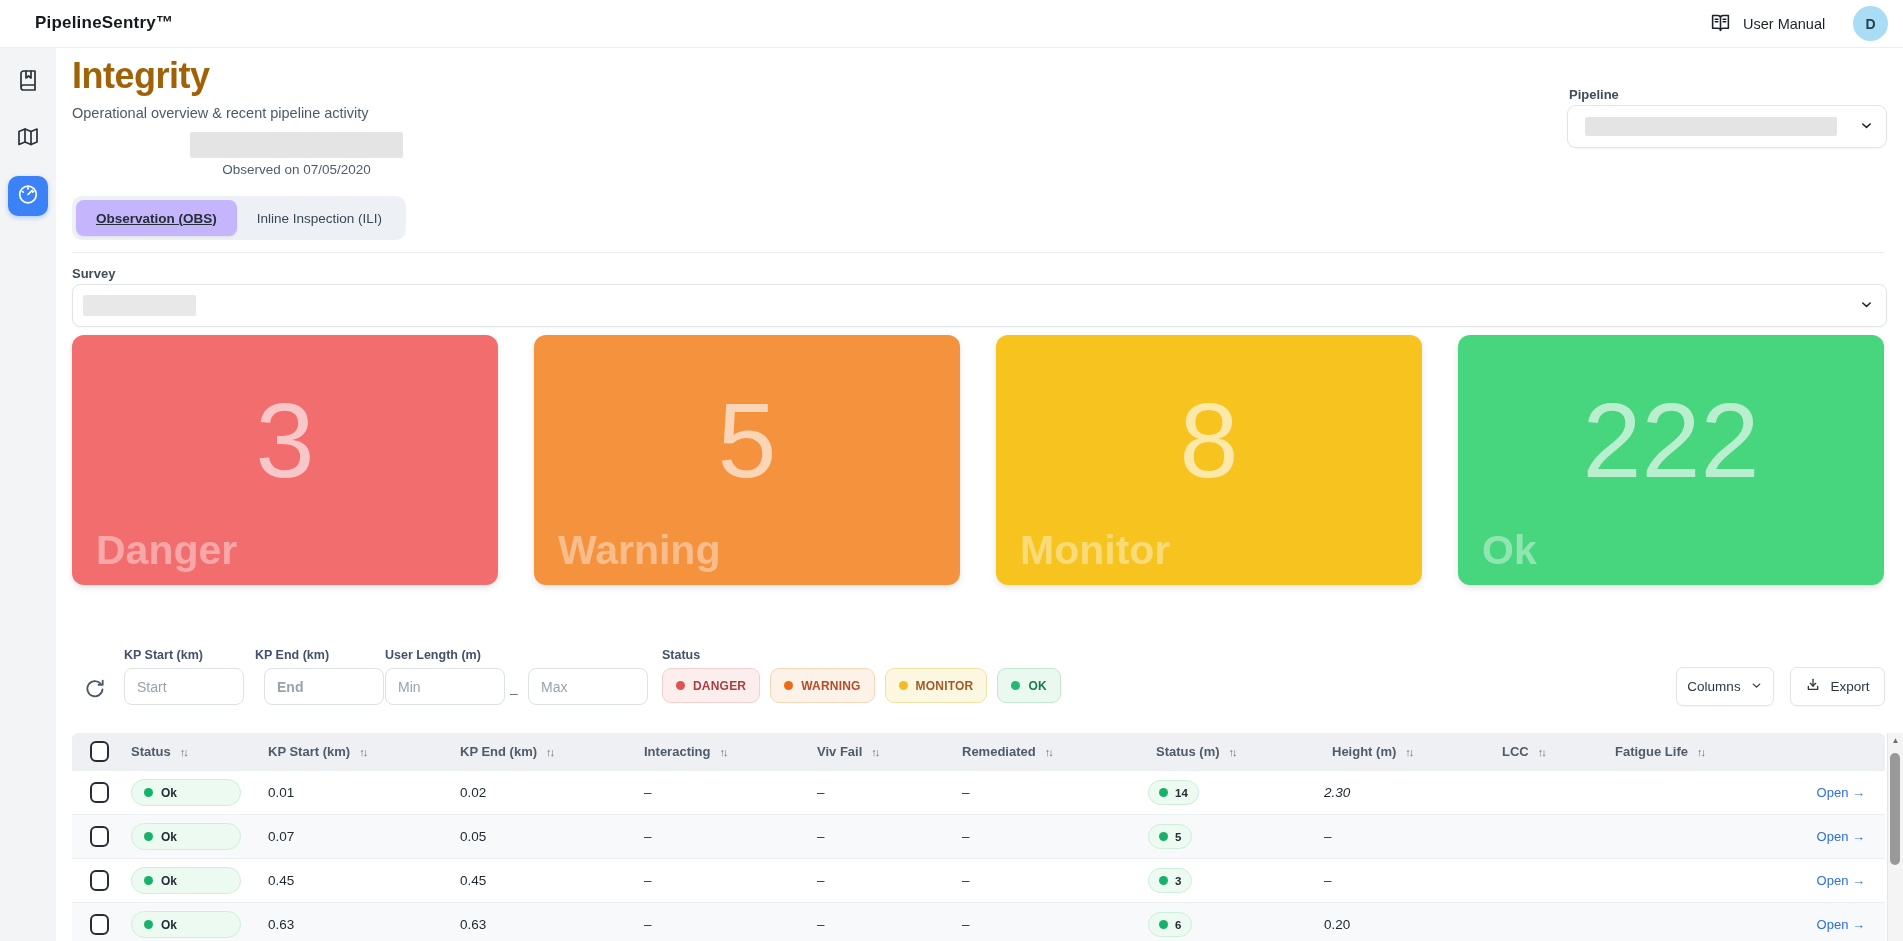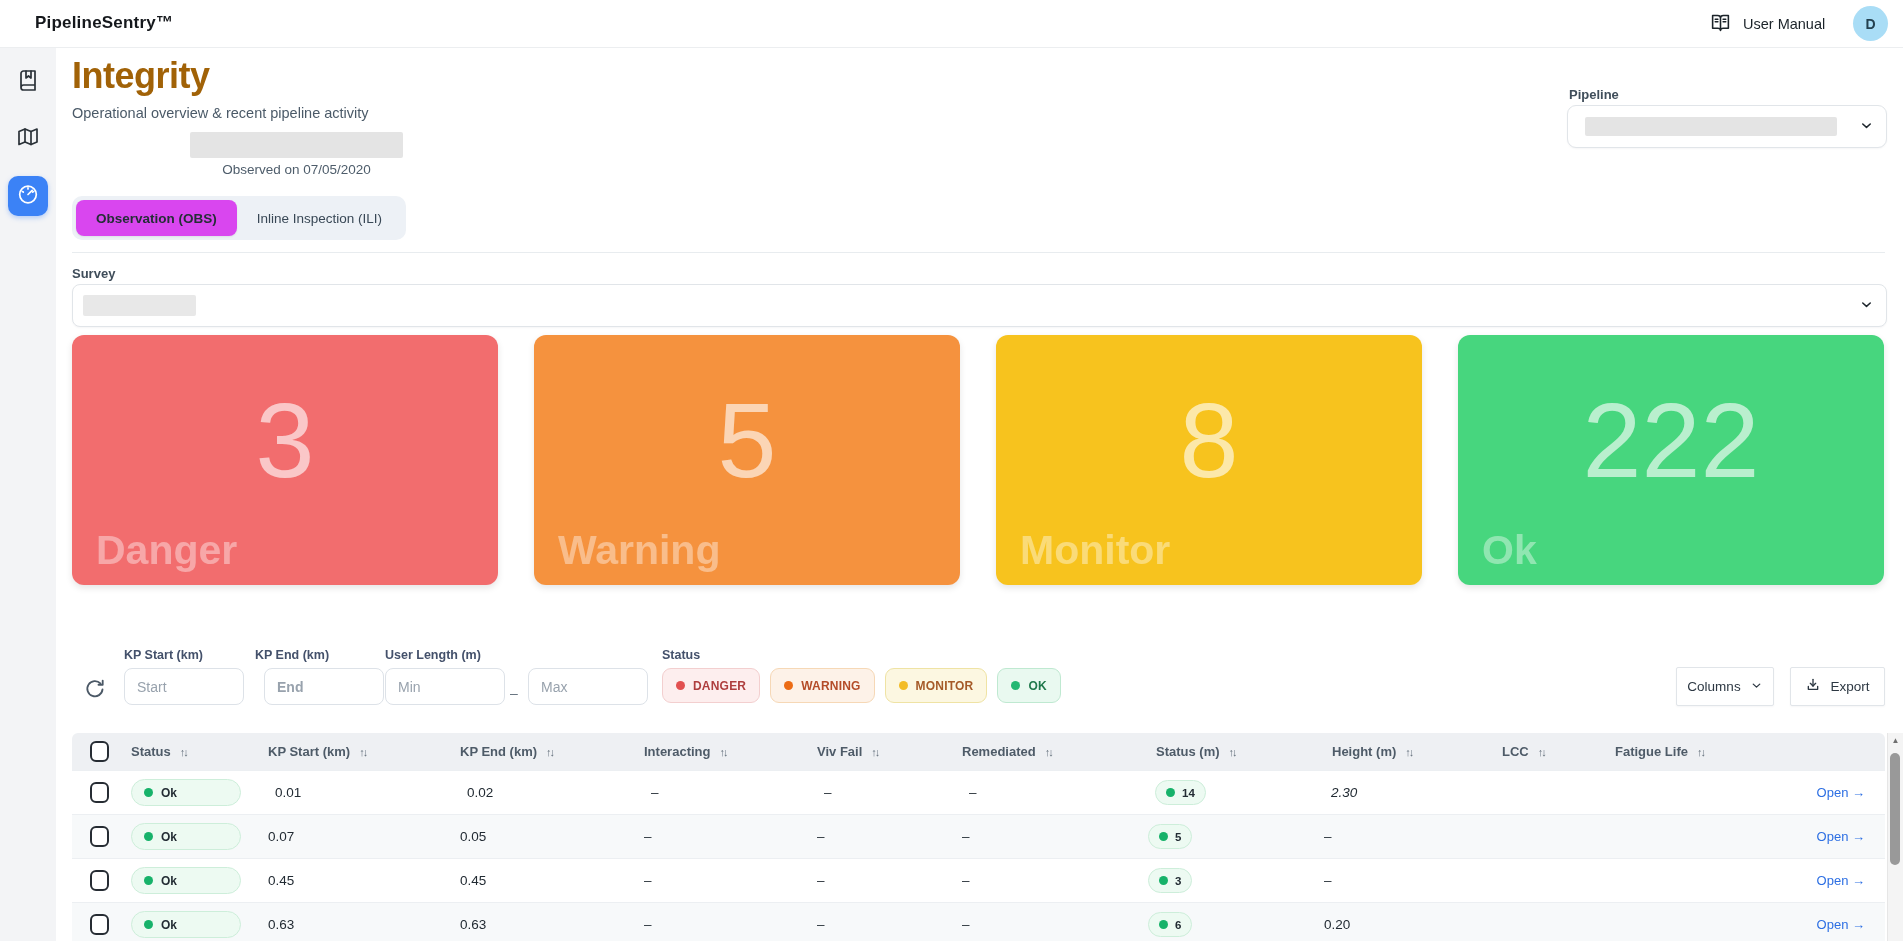--- a/index.html
+++ b/index.html
@@ -39,21 +39,21 @@
   .survey-label{position:absolute;left:72px;top:266px;font-size:13px;font-weight:600;color:#3f4d5a;}
   .survey-select{left:72px;top:284px;width:1813px;height:41px;border-radius:8px;}
   .survey-select .redact{position:absolute;left:10px;top:10px;width:113px;height:21px;background:#e8e8e8;}
   .select-chev{position:absolute;right:12px;top:12px;color:#1e262d;}
 
   
   .tabs{position:absolute;left:72px;top:196px;height:44px;background:#edf1f6;border-radius:10px;
         display:inline-flex;align-items:center;padding:0 4px;box-sizing:border-box;}
   .tab{height:36px;display:flex;align-items:center;padding:0 20px;font-size:13.5px;color:#394856;
        border-radius:8px;cursor:pointer;white-space:nowrap;}
-  .tab.active{background:#d946ef;font-weight:700;color:#252e37;box-shadow:0 1px 2px rgba(16,24,40,.08);}
+  .tab.active{background:#c4b5fd;font-weight:700;color:#252e37;box-shadow:0 1px 2px rgba(16,24,40,.08);text-decoration:underline;}
 
   .divider{position:absolute;left:72px;top:252px;width:1813px;height:1px;background:#e8ecef;}
 
   
   .cards{position:absolute;left:72px;top:335px;width:1813px;display:flex;gap:36px;}
   .stat-card{width:426px;height:250px;border-radius:12px;position:relative;
              box-shadow:0 3px 7px rgba(0,0,0,.10);cursor:pointer;}
   .stat-value{position:absolute;left:0;right:0;top:52px;text-align:center;
               font-size:106px;font-weight:400;line-height:1;color:rgba(255,255,255,.62);}
   .stat-label{position:absolute;left:24px;bottom:10px;font-size:41px;font-weight:600;
@@ -65,21 +65,21 @@
   .f-input{position:absolute;top:668px;height:37px;width:120px;box-sizing:border-box;
            border:1px solid #dde2e8;border-radius:8px;padding:0 12px;font-size:14px;
            font-family:"Liberation Sans",sans-serif;color:#2a333c;background:#fff;outline:none;}
   .f-input::placeholder{color:#98a2ad;}
   .range-dash{position:absolute;left:510px;top:685px;font-size:14px;color:#6a7682;}
   .badges{position:absolute;left:662px;top:668px;display:flex;gap:10px;}
   .badge{height:35px;box-sizing:border-box;border-radius:9px;border:1px solid;display:flex;align-items:center;
          gap:8px;padding:0 13px;font-size:12px;font-weight:700;letter-spacing:.2px;cursor:pointer;}
   .dot{width:9px;height:9px;border-radius:50%;flex:none;}
   .btn{position:absolute;top:667px;height:39px;box-sizing:border-box;background:#fff;border:1px solid #e1e5e9;
-       border-radius:2px;display:flex;align-items:center;justify-content:center;gap:9px;
+       border-radius:7px;display:flex;align-items:center;justify-content:center;gap:9px;
        font-size:13.5px;color:#2d3843;cursor:pointer;box-shadow:0 1px 2px rgba(16,24,40,.04);}
   .columns-btn{left:1676px;width:98px;}
   .export-btn{left:1790px;width:95px;}
 
   
   .table{position:absolute;left:72px;top:733px;width:1813px;}
   .thead{height:37px;background:#eef0f3;border-radius:6px 6px 0 0;display:flex;align-items:center;}
   .th{display:flex;align-items:center;gap:9px;font-size:13px;font-weight:600;color:#4e5b68;
       box-sizing:border-box;flex:none;}
   .sort{font-size:11px;letter-spacing:-2px;color:#64707c;cursor:pointer;}
@@ -311,21 +311,21 @@
         <div class="tr">
           <div class="cell-check">
             <span class="cb"></span>
           </div>
           <div class="td" style="width: 137px;">
             <span class="pill status">
               <span class="dot"></span>
               <span>Ok</span>
             </span>
           </div>
-          <div class="td" style="width: 192px; margin-left: 7px;">0.01</div>
+          <div class="td" style="width: 192px;">0.01</div>
           <div class="td" style="width: 184px;">0.02</div>
           <div class="td" style="width: 173px;">–</div>
           <div class="td" style="width: 145px;">–</div>
           <div class="td" style="width: 186px;">–</div>
           <div class="td" style="width: 176px;">
             <span class="pill count">
               <span class="dot"></span>
               <span>14</span>
             </span>
           </div>

